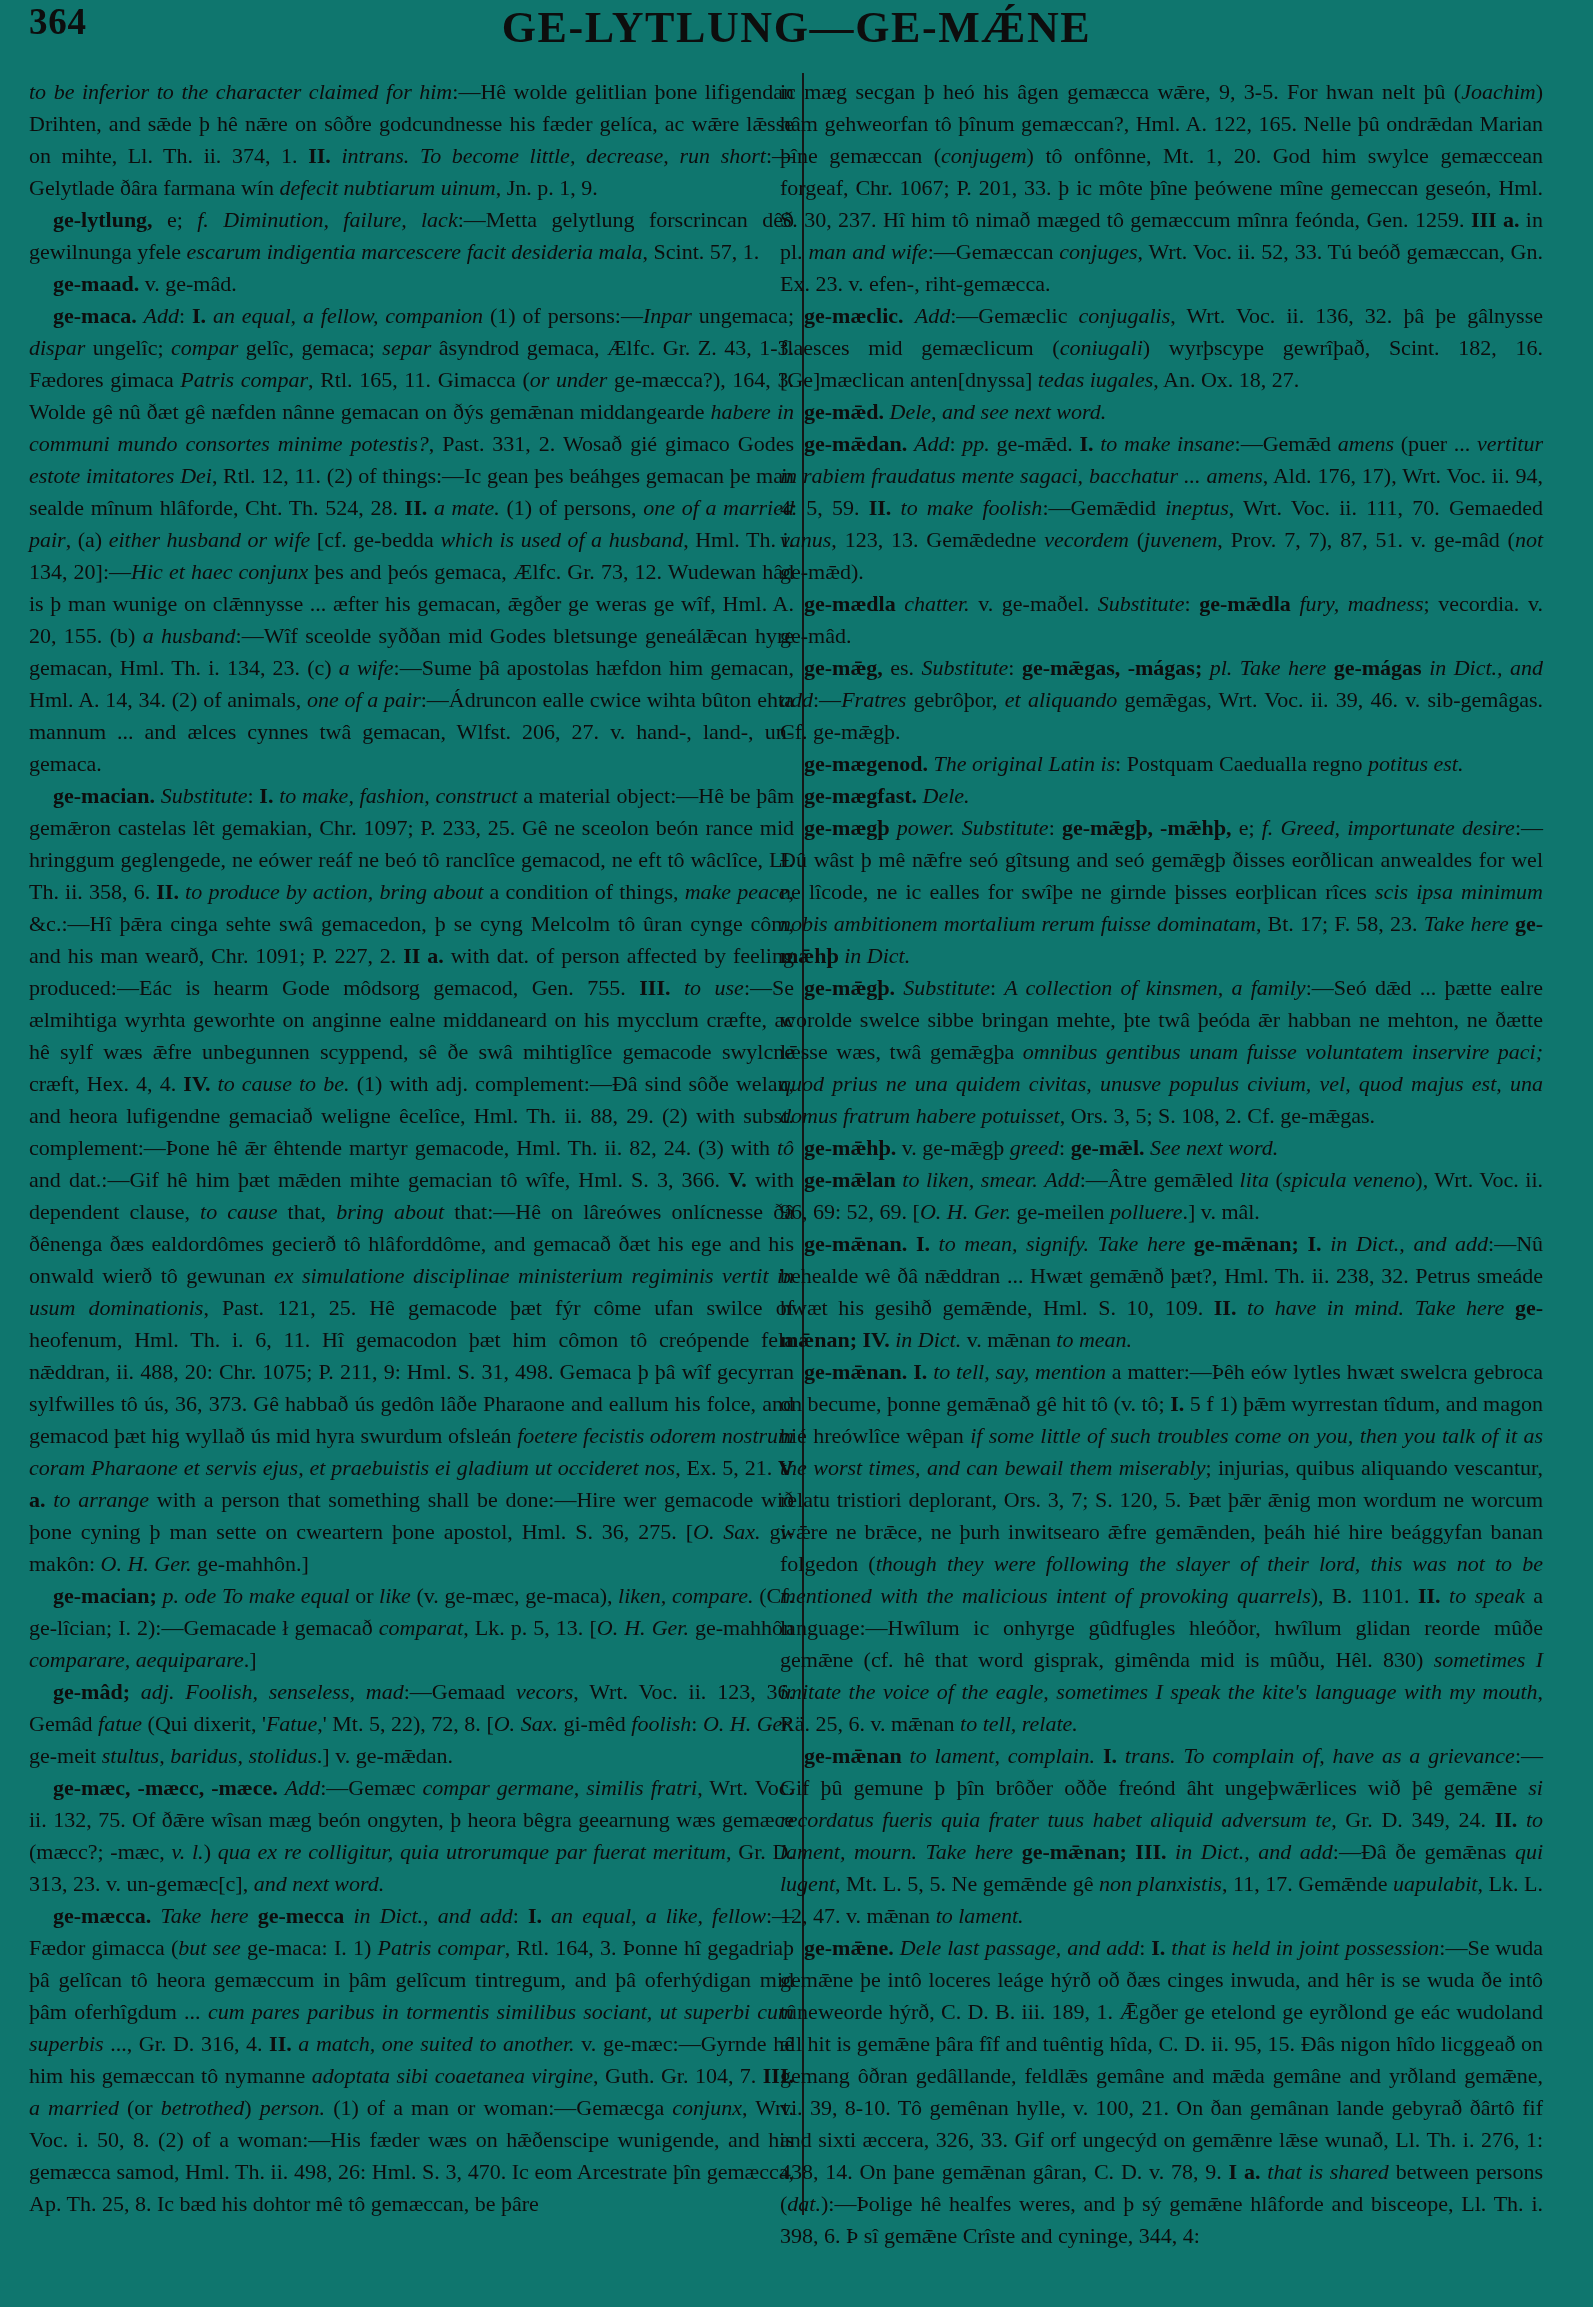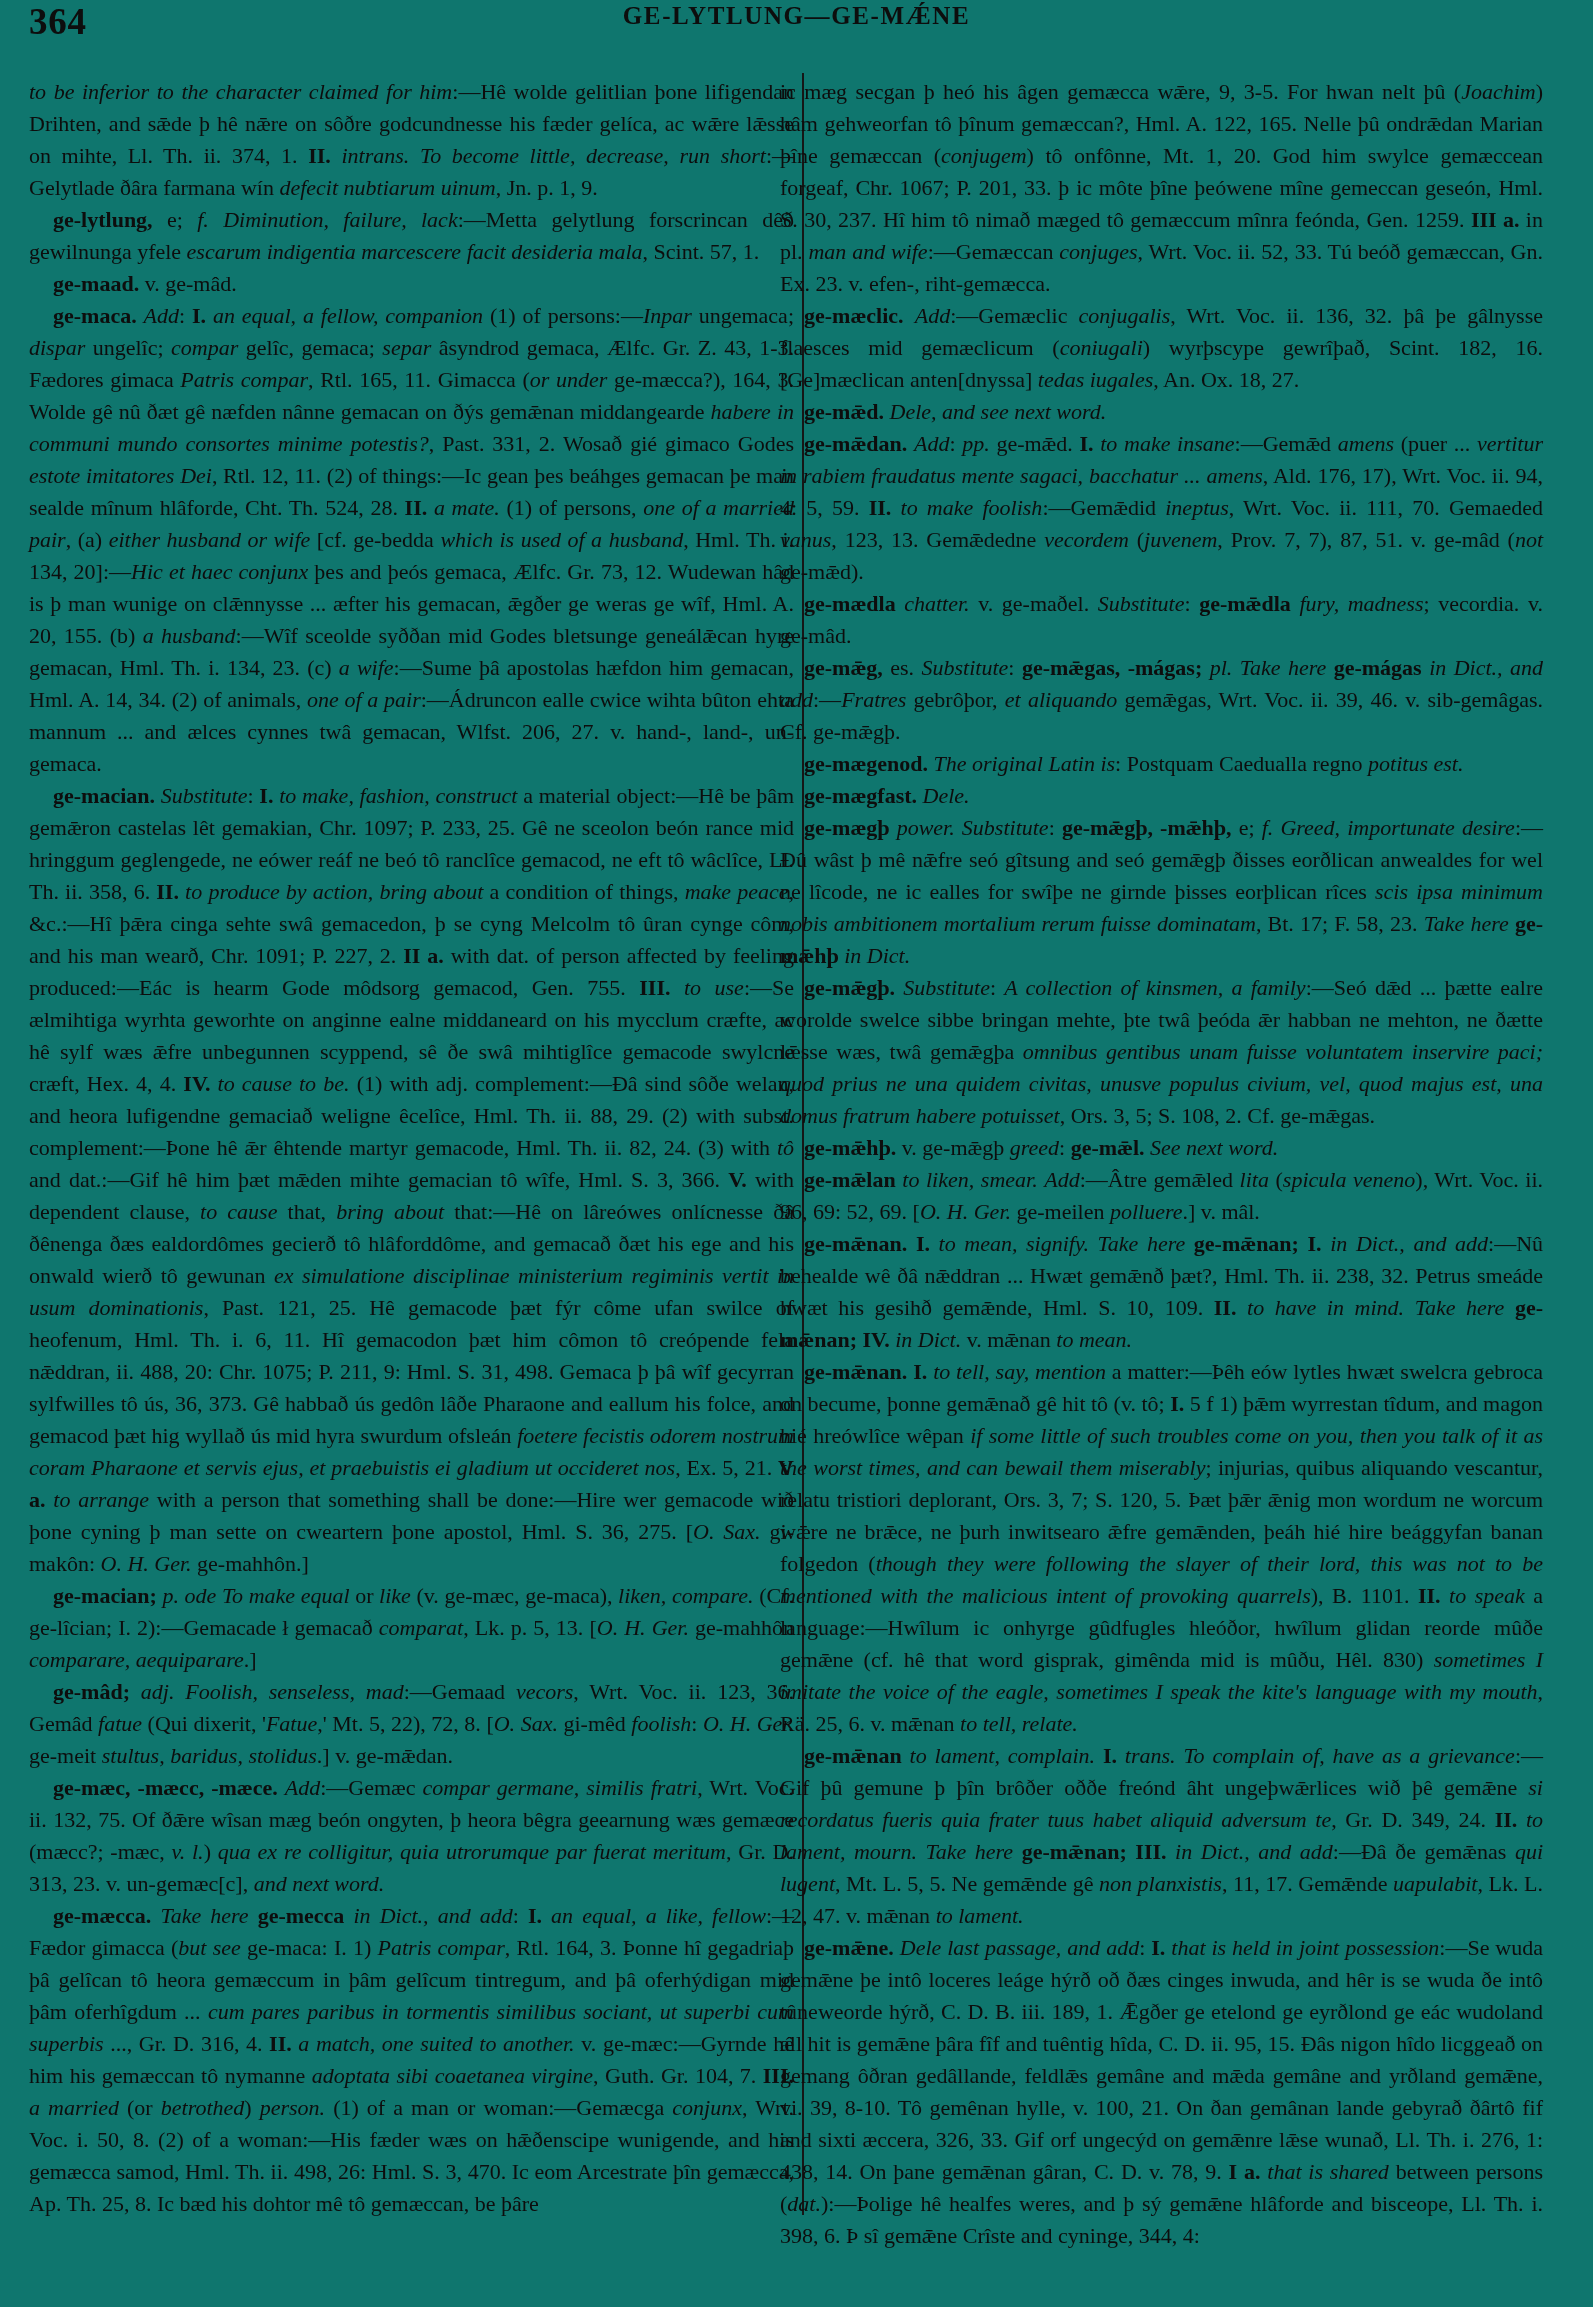--- a/index.html
+++ b/index.html
@@ -8,21 +8,21 @@
     background:#ffffff; color:#0d0d0d;
     font-family:"Liberation Serif", serif;
   }
   .page { position:relative; width:1593px; height:2307px; background:#0f766e; }
   .page-number {
     position:absolute; left:29px; top:0px;
     font-size:37px; font-weight:bold; letter-spacing:0.8px;
   }
   .running-title {
     position:absolute; left:0; right:0; top:1.6px; text-align:center;
-    font-size:25px; font-weight:bold; letter-spacing:1.6px;
+    font-size:44px; font-weight:bold; letter-spacing:1.6px;
   }
   .column {
     position:absolute; top:76px; width:765px;
     font-size:22px; line-height:32px; text-align:justify;
   }
   .column-left  { left:29px; }
   .column-right { left:780px; width:763px; }
   .column-divider {
     position:absolute; left:802px; top:73px; width:1.6px; height:2142px;
     background:#161616;

